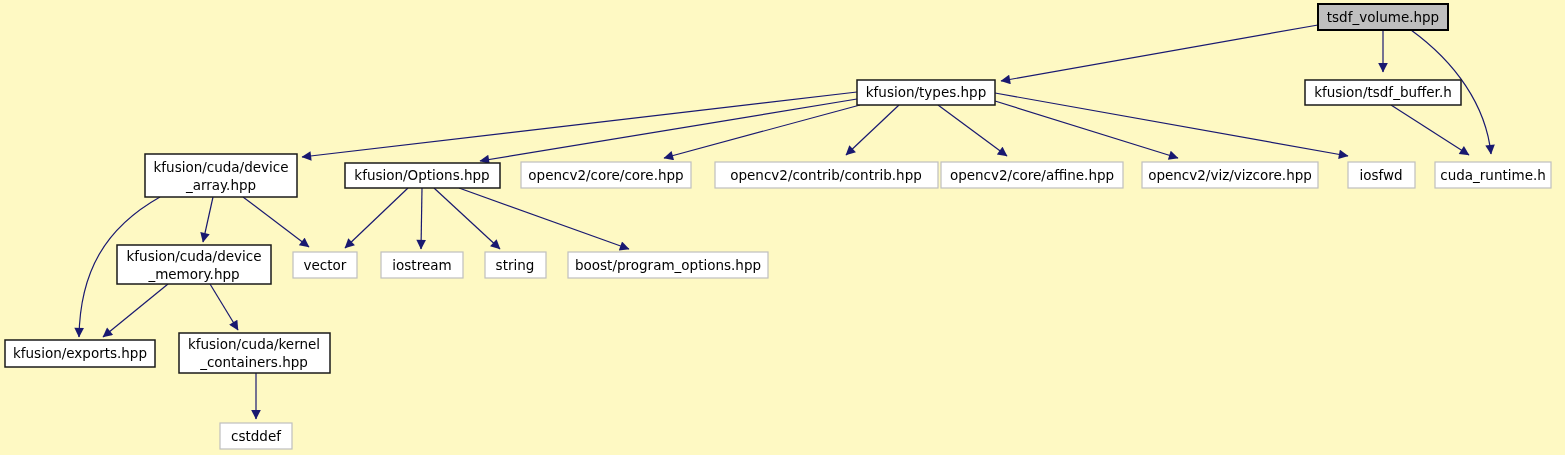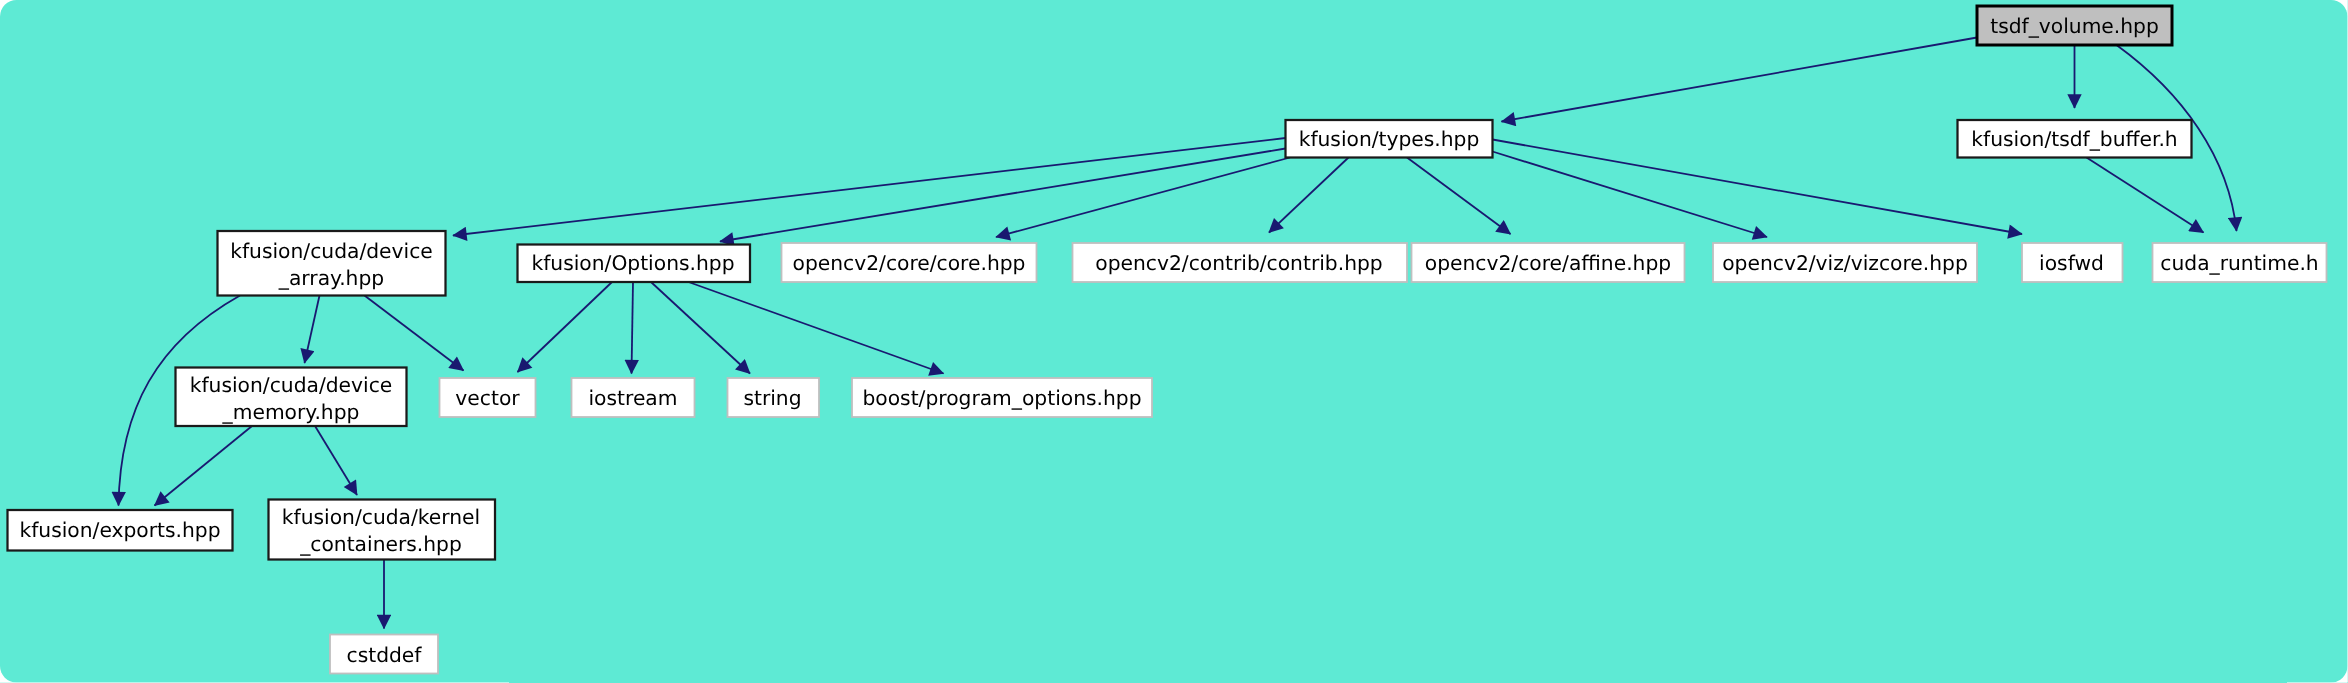--- a/index.html
+++ b/index.html
@@ -1,17 +1,17 @@
 <!DOCTYPE html>
 <html><head>
 <meta charset="utf-8">
 <style>
   html,body{margin:0;padding:0;background:#ffffff;}
-  .canvas{position:relative;width:1565px;height:455px;background:#5eead4;overflow:hidden;
-          font-family:"DejaVu Sans","Liberation Sans",sans-serif;border-radius:11px;}
+  .canvas{position:relative;width:1565px;height:455px;background:#fef9c3;overflow:hidden;
+          font-family:"DejaVu Sans","Liberation Sans",sans-serif;}
   svg{display:block;}
   .edge{stroke:#191970;stroke-width:1.2;fill:none;}
   .node-rect{fill:#ffffff;}
   .node-rect.project{stroke:#1a1a1a;stroke-width:1.5;}
   .node-rect.external{stroke:#bfbfbf;stroke-width:1.2;}
   .node-rect.current{fill:#bfbfbf;stroke:#000000;stroke-width:2;}
   .node-label{fill:#000000;font-size:13.5px;text-anchor:middle;}
 </style>
 </head>
 <body>

